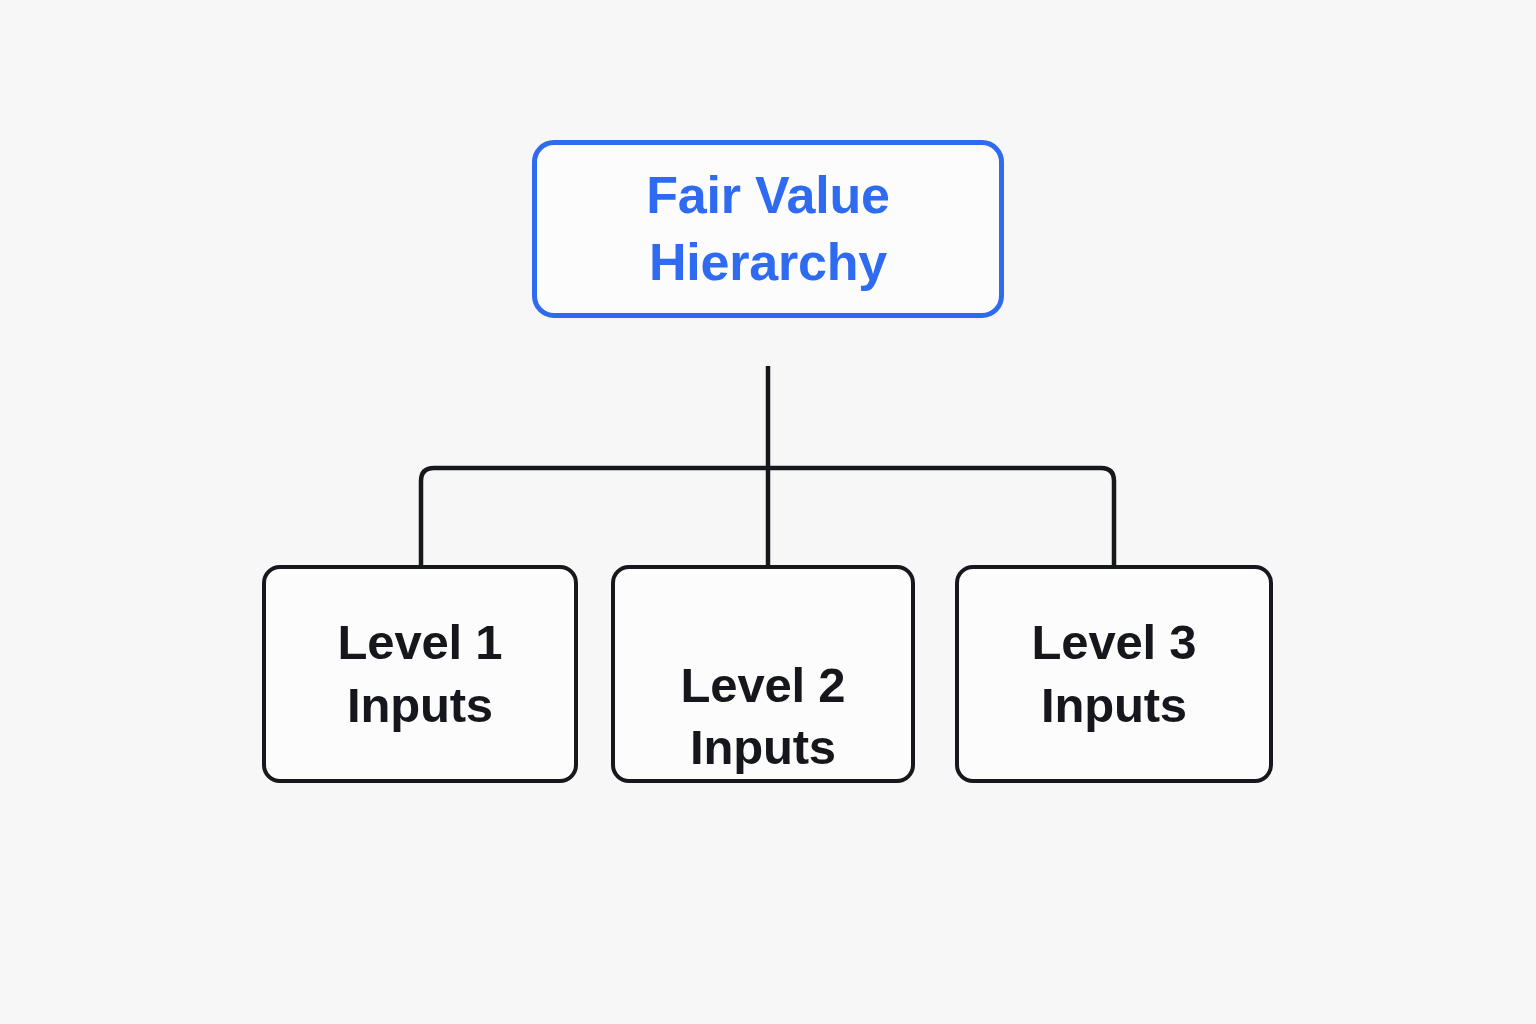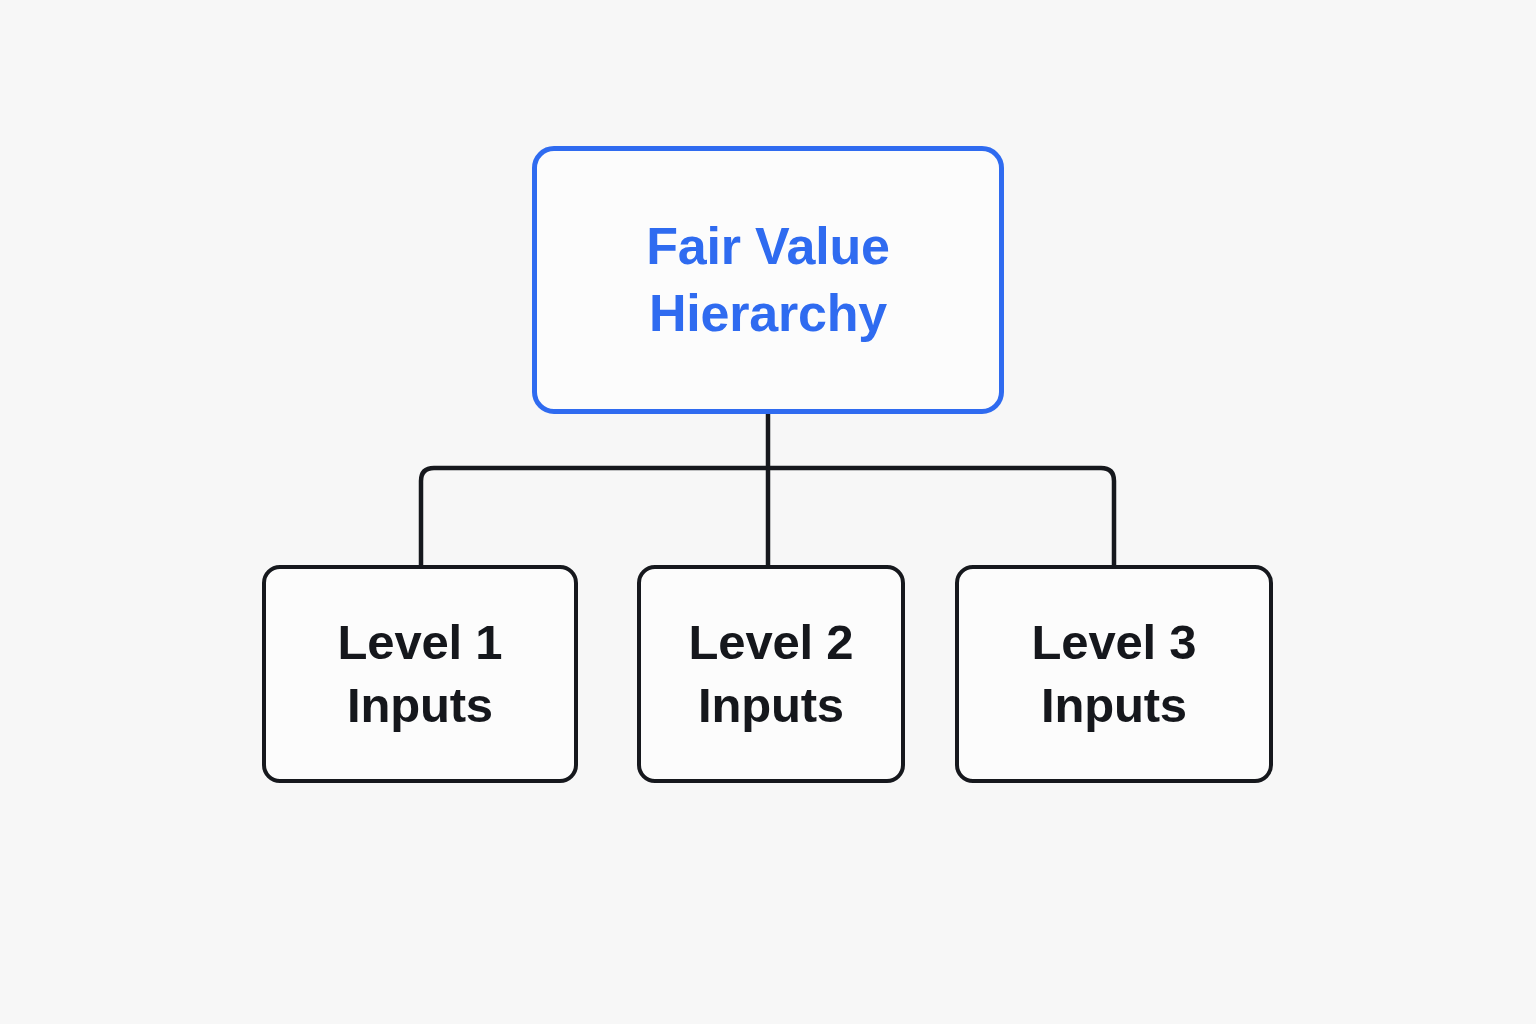--- a/index.html
+++ b/index.html
@@ -33,33 +33,33 @@
     box-sizing: border-box;
     display: flex;
     align-items: center;
     justify-content: center;
     text-align: center;
     background: #fcfcfc;
     border-radius: 18px;
   }
   .node-root {
     left: 532px;
-    top: 146px;
+    top: 140px;
     width: 472px;
-    height: 268px;
+    height: 178px;
     border: 5px solid #2f6bf0;
     border-radius: 22px;
   }
   .node-child {
     top: 565px;
     height: 218px;
     border: 4px solid #16181d;
   }
   .node-child-1 { left: 262px; width: 316px; }
-  .node-child-2 { left: 637px; width: 268px; }
+  .node-child-2 { left: 611px; width: 304px; align-items: flex-end; }
   .node-child-3 { left: 955px; width: 318px; align-items: center; }
 
   .node-label {
     font-weight: bold;
     line-height: 1.28;
     letter-spacing: -0.2px;
     white-space: pre-line;
   }
   .node-root .node-label {
     color: #2f6bf0;

